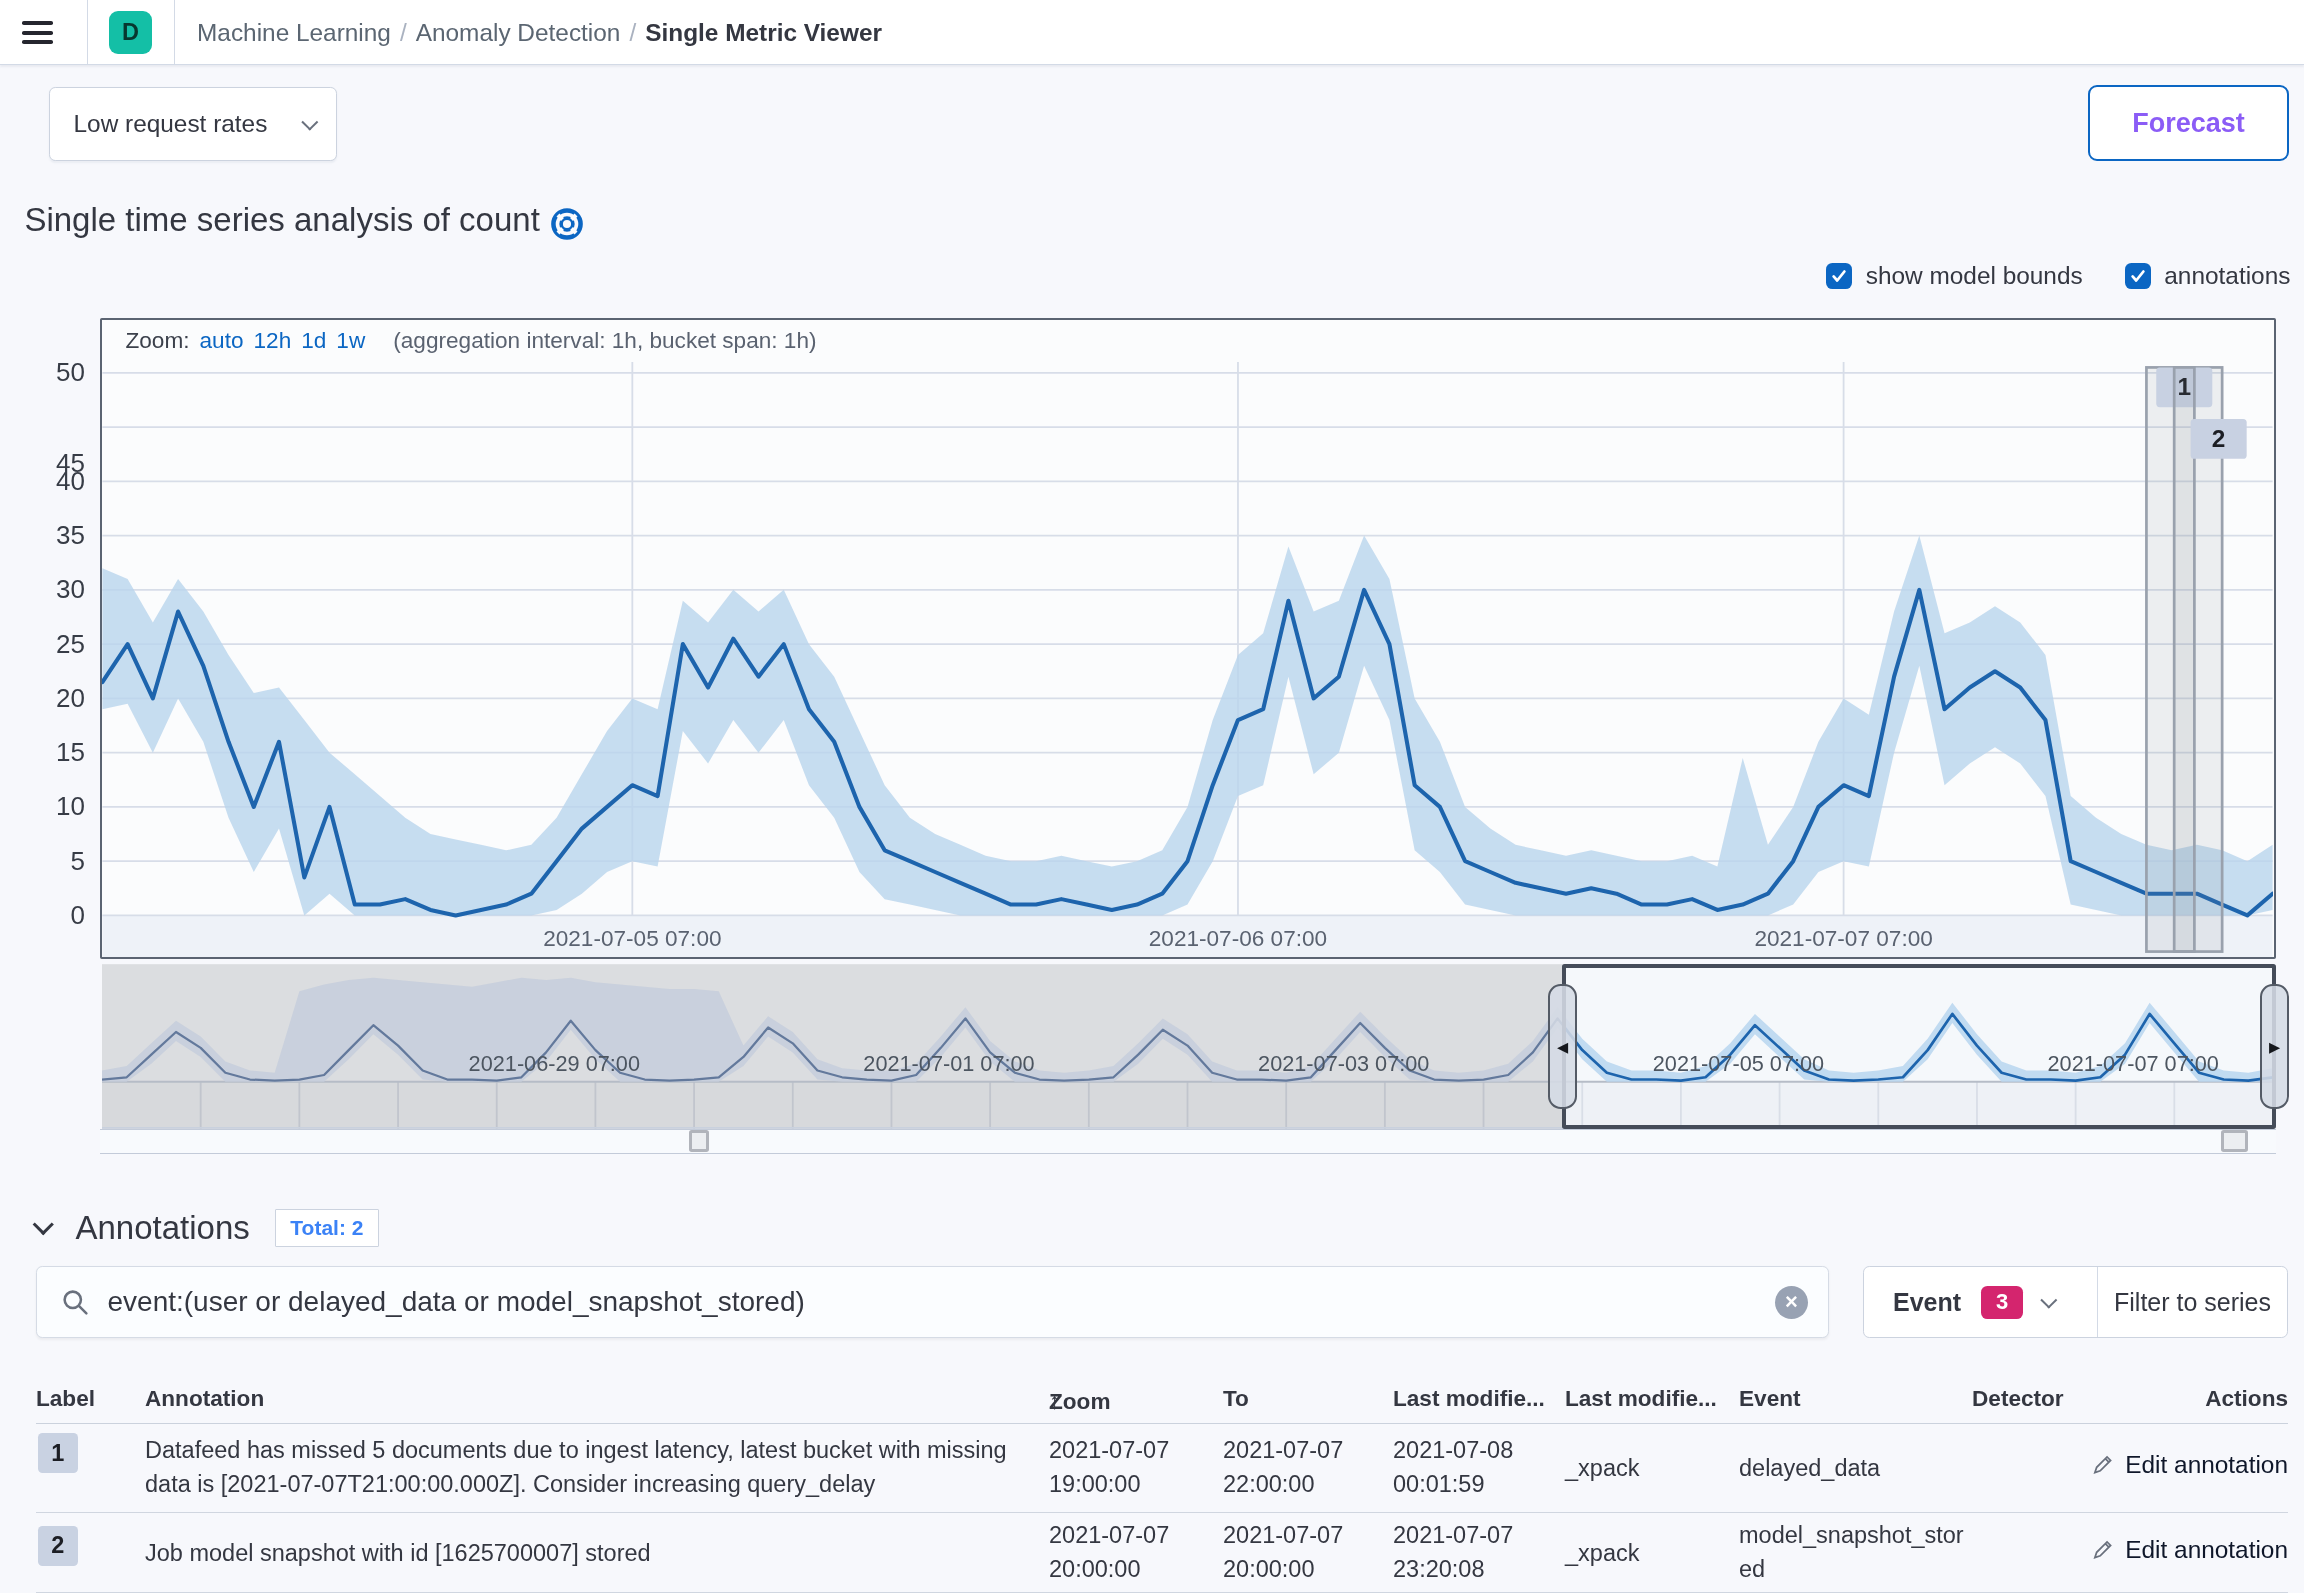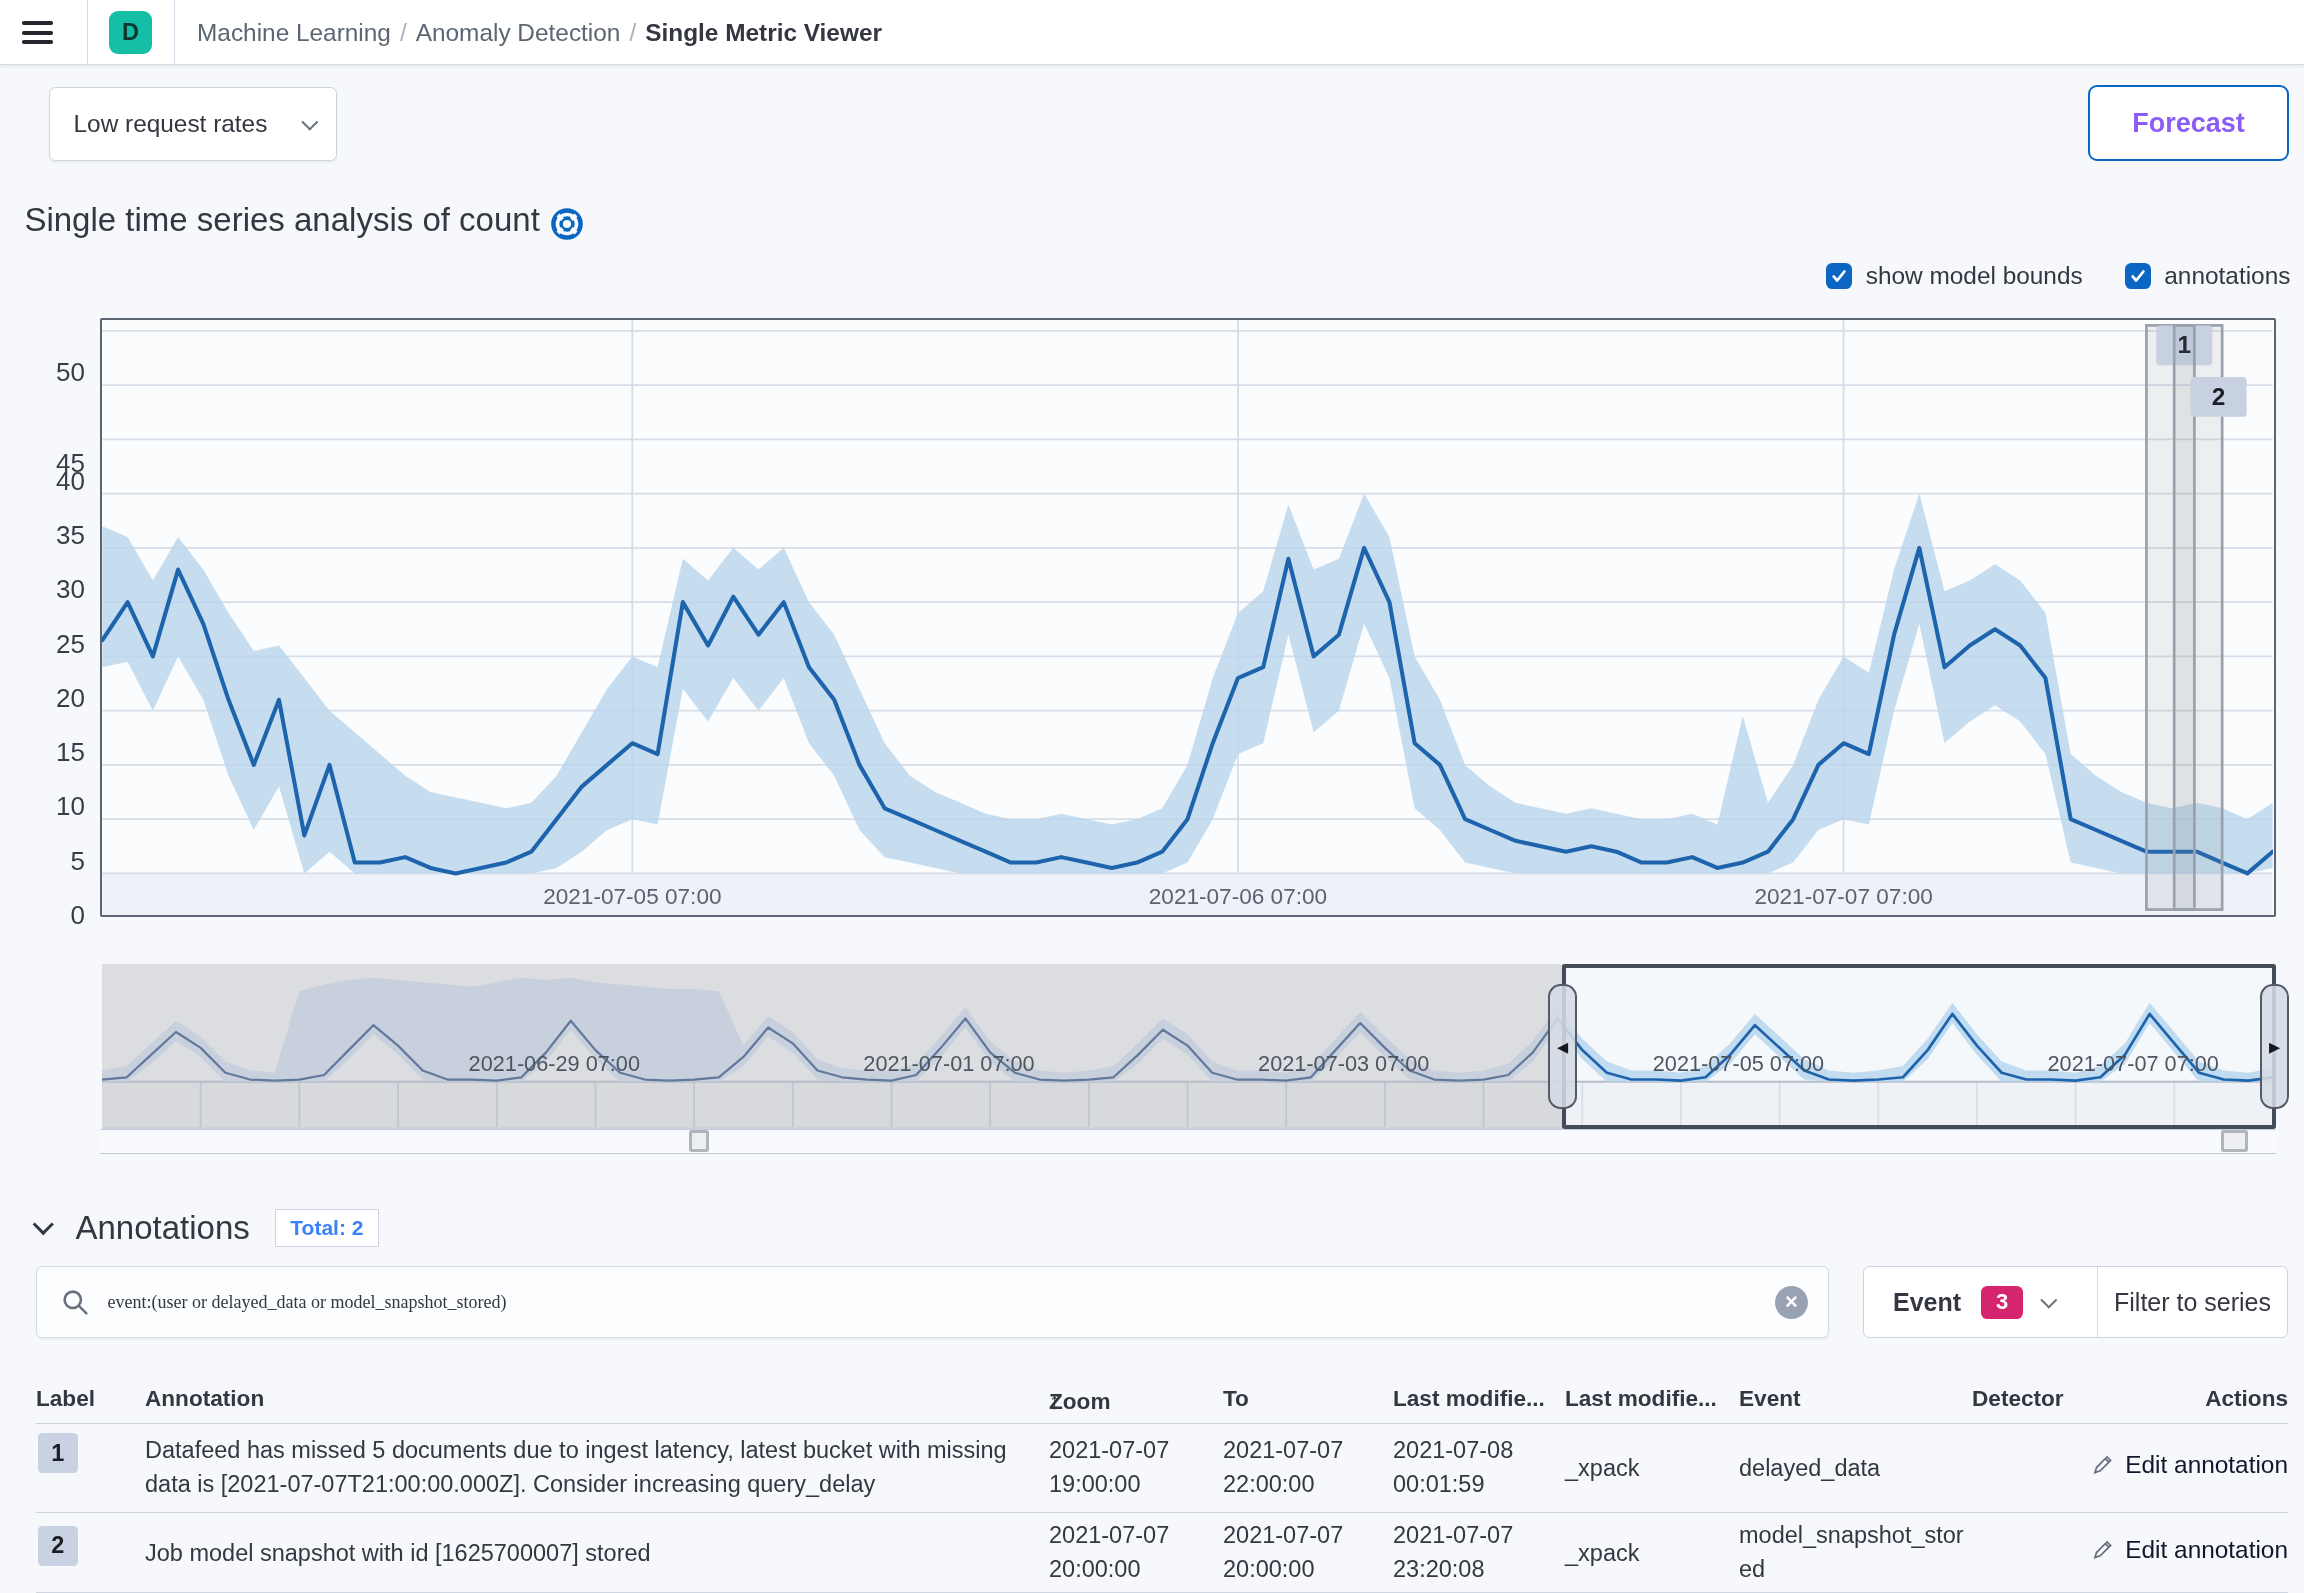--- a/index.html
+++ b/index.html
@@ -50,21 +50,21 @@
   .mini-handle { position:absolute; top:812px; height:22px; background:#eceef1; border:3.6px solid #b1b4bb; border-radius:2.7px; cursor:pointer; }
 
   
   .ann-header { position:absolute; left:36px; top:1209px; display:flex; align-items:center; gap:25px; }
   .ann-chev { width:14.5px; height:14.5px; border-right:3.2px solid #343741; border-bottom:3.2px solid #343741; transform:rotate(45deg); margin-top:-7.2px; cursor:pointer; }
   .ann-title { font-size:33px; font-weight:500; color:#343741; }
   .total-badge { height:38px; padding:0 14.5px; background:#fff; border:1.8px solid #ccd3df; border-radius:1px; font-size:21px; font-weight:700; color:#3b82f6; display:flex; align-items:center; }
 
   .search-box { position:absolute; left:36px; top:1266px; width:1793px; height:72px; background:#fbfdff; border:1.4px solid #d5dbe5; border-radius:6.3px; box-shadow:0 1.8px 2.7px rgba(0,0,0,.05); display:flex; align-items:center; }
   .search-box svg { margin:0 18px 0 23.5px; flex:none; }
-  .search-box input { flex:1; border:none; outline:none; background:transparent; font-size:18px; color:#343741; font-family:Liberation Serif, serif; }
+  .search-box input { flex:1; border:none; outline:none; background:transparent; font-size:28px; color:#343741; font-family:Liberation Sans, sans-serif; }
   .clear-btn { flex:none; width:33px; height:33px; border-radius:50%; background:#98a2b3; color:#fff; font-size:22px; font-weight:700; display:flex; align-items:center; justify-content:center; margin-right:20px; cursor:pointer; }
 
   .event-group { position:absolute; left:1863px; top:1266px; width:425px; height:72px; background:#fff; border:1.4px solid #ccd3df; border-radius:6.3px; display:flex; }
   .event-btn { width:233px; display:flex; align-items:center; padding-left:29px; cursor:pointer; }
   .event-btn .lbl { font-size:25px; font-weight:700; color:#343741; }
   .count-badge { margin-left:20px; min-width:42px; height:33px; padding:0 9px; background:#d4256e; border-radius:6.3px; color:#fff; font-size:22px; font-weight:700; display:flex; align-items:center; justify-content:center; }
   .event-btn .chev { margin-left:18px; }
   .filter-btn { flex:1; border-left:1.4px solid #d3dae6; display:flex; align-items:center; justify-content:center; font-size:25px; color:#343741; cursor:pointer; }
 
   
@@ -150,20 +150,28 @@
         <div style="top: 366px;">20</div>
         <div style="top: 312px;">25</div>
         <div style="top: 257px;">30</div>
         <div style="top: 203px;">35</div>
         <div style="top: 149px;">40</div>
         <div style="top: 95px; margin-top: 36px;">45</div>
         <div style="top: 40px;">50</div>
       </div>
 
     <div class="focus-box">
+      <div class="zoom-row">
+        <span>Zoom:</span>
+        <span class="zl">auto</span>
+        <span class="zl">12h</span>
+        <span class="zl">1d</span>
+        <span class="zl">1w</span>
+        <span class="agg">(aggregation interval: 1h, bucket span: 1h)</span>
+      </div>
       <svg id="focusSvg" width="2171" height="595" viewBox="0 0 2400 658">
           <rect x="0" y="612" width="2400" height="46" fill="#eef2f8"></rect>
           <line x1="0" y1="612" x2="2400" y2="612" stroke="#d7dde8" stroke-width="2"></line>
           <line x1="0" y1="552" x2="2400" y2="552" stroke="#d7dde8" stroke-width="2"></line>
           <line x1="0" y1="492" x2="2400" y2="492" stroke="#d7dde8" stroke-width="2"></line>
           <line x1="0" y1="432" x2="2400" y2="432" stroke="#d7dde8" stroke-width="2"></line>
           <line x1="0" y1="372" x2="2400" y2="372" stroke="#d7dde8" stroke-width="2"></line>
           <line x1="0" y1="312" x2="2400" y2="312" stroke="#d7dde8" stroke-width="2"></line>
           <line x1="0" y1="252" x2="2400" y2="252" stroke="#d7dde8" stroke-width="2"></line>
           <line x1="0" y1="192" x2="2400" y2="192" stroke="#d7dde8" stroke-width="2"></line>

